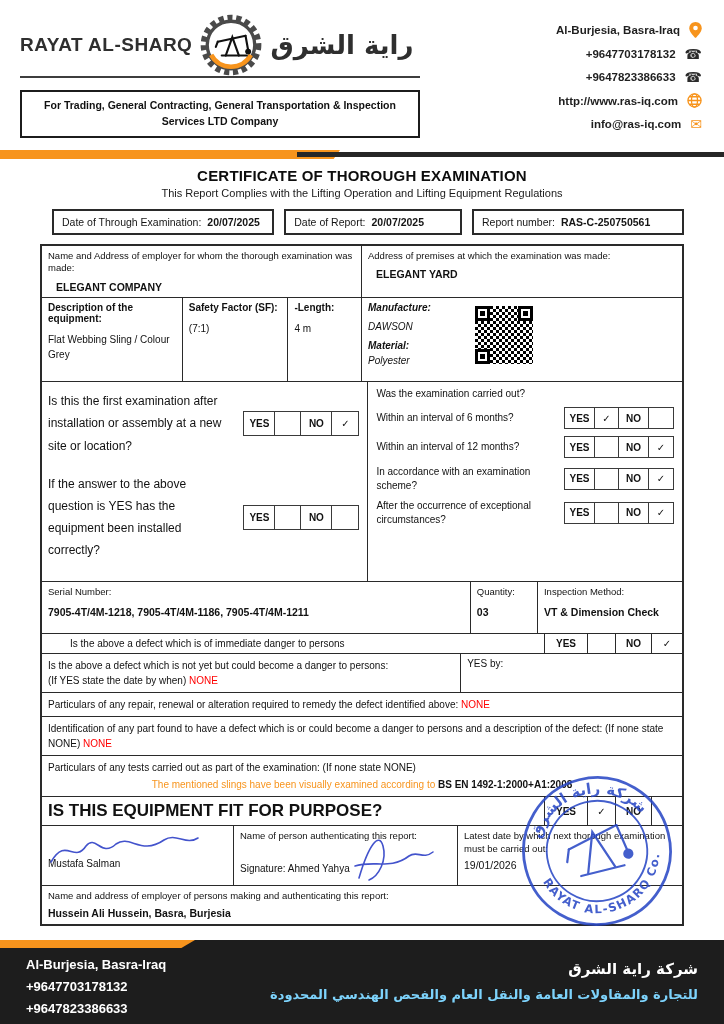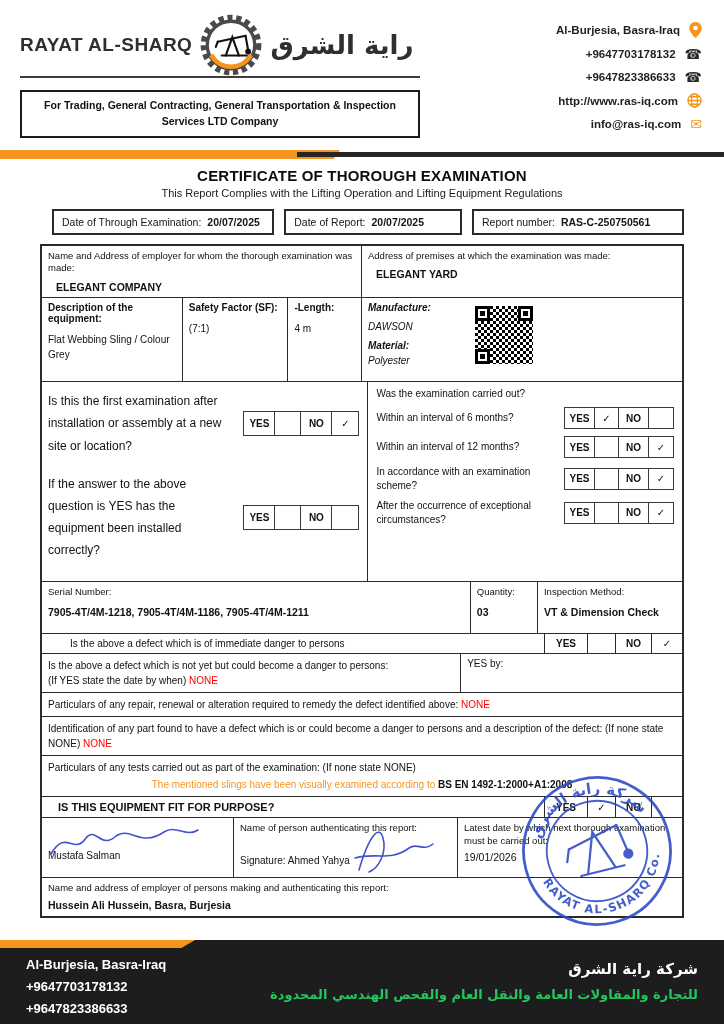--- a/index.html
+++ b/index.html
@@ -89,21 +89,21 @@
   .rowE .etext { flex:1; display:flex; align-items:center;padding-left:28px; }
   .rowE .b, .rowJ .b { border-left:1.5px solid #2a2a2a; display:flex; align-items:center; justify-content:center; font-weight:bold; font-size:10px; }
   .bw40 { width:43px; } .bw28 { width:28px; } .bw36 { width:36px; } .bw30 { width:31px; }
   .rowF .cF1 { width:65.5%; line-height:1.5; }
   .rowF .cF2 { flex:1; }
   .rowG .cell, .rowH .cell, .rowI .cell { width:100%; line-height:1.5; }
   .center-note { text-align:center; margin-top:2px; }
   .note-orange { color:#f7941d; }
   .note-standard { font-weight:bold; color:#111; }
   .rowJ { align-items:stretch; }
-  .rowJ .jtext { flex:1; font-weight:bold; font-size:11px; display:flex; align-items:center;margin-left:10px; }
+  .rowJ .jtext { flex:1; font-weight:bold; font-size:17px; display:flex; align-items:center; }
 
   
   .rowK { min-height:60px; }
   .cK1 { width:30%; position:relative; } .cK2 { width:35%; position:relative; } .cK3 { width:35%; }
   .sig-name { margin-top:28px; font-size:10px; }
   .sig-line2 { margin-top:20px; font-size:10px; }
   .sig-svg { position:absolute; pointer-events:none; }
   .sig1 { left:4px; top:4px; width:160px; height:44px; }
   .sig2 { left:95px; top:2px; width:110px; height:56px; }
   .cK3 .vbold { font-weight:normal; margin-top:3px; }
@@ -114,21 +114,21 @@
 
   
   .stamp { position:absolute; left:518px; top:772px; width:158px; height:158px; opacity:.88; }
 
   
   .footer { position:absolute; left:0; bottom:0; width:724px; height:84px; background:#1d1d1d; color:#fff; display:flex; justify-content:space-between; }
   .footer-accent { position:absolute; top:0; left:0; width:195px; height:8px; background:#f7941d; clip-path:polygon(0 0,100% 0,93% 100%,0 100%); }
   .footer-left { padding:14px 0 0 26px; font-size:13px; font-weight:bold; line-height:1.7; }
   .footer-right { text-align:right; padding:16px 26px 0 0; direction:rtl; font-family:"DejaVu Sans", sans-serif; }
   .footer-ar1 { font-size:15px; font-weight:bold; color:#fff; line-height:1.8; }
-  .footer-ar2 { font-size:13px; font-weight:bold; color:#22c55e; line-height:1.8;margin-left:42px; }
+  .footer-ar2 { font-size:13px; font-weight:bold; color:#7dd3fc; line-height:1.8;margin-left:42px; }
 </style>
 </head>
 <body>
 
 <div class="page">
 
   <div class="header">
     <div>
       <div class="logo-row">
         <span class="company-en">RAYAT AL-SHARQ</span>

